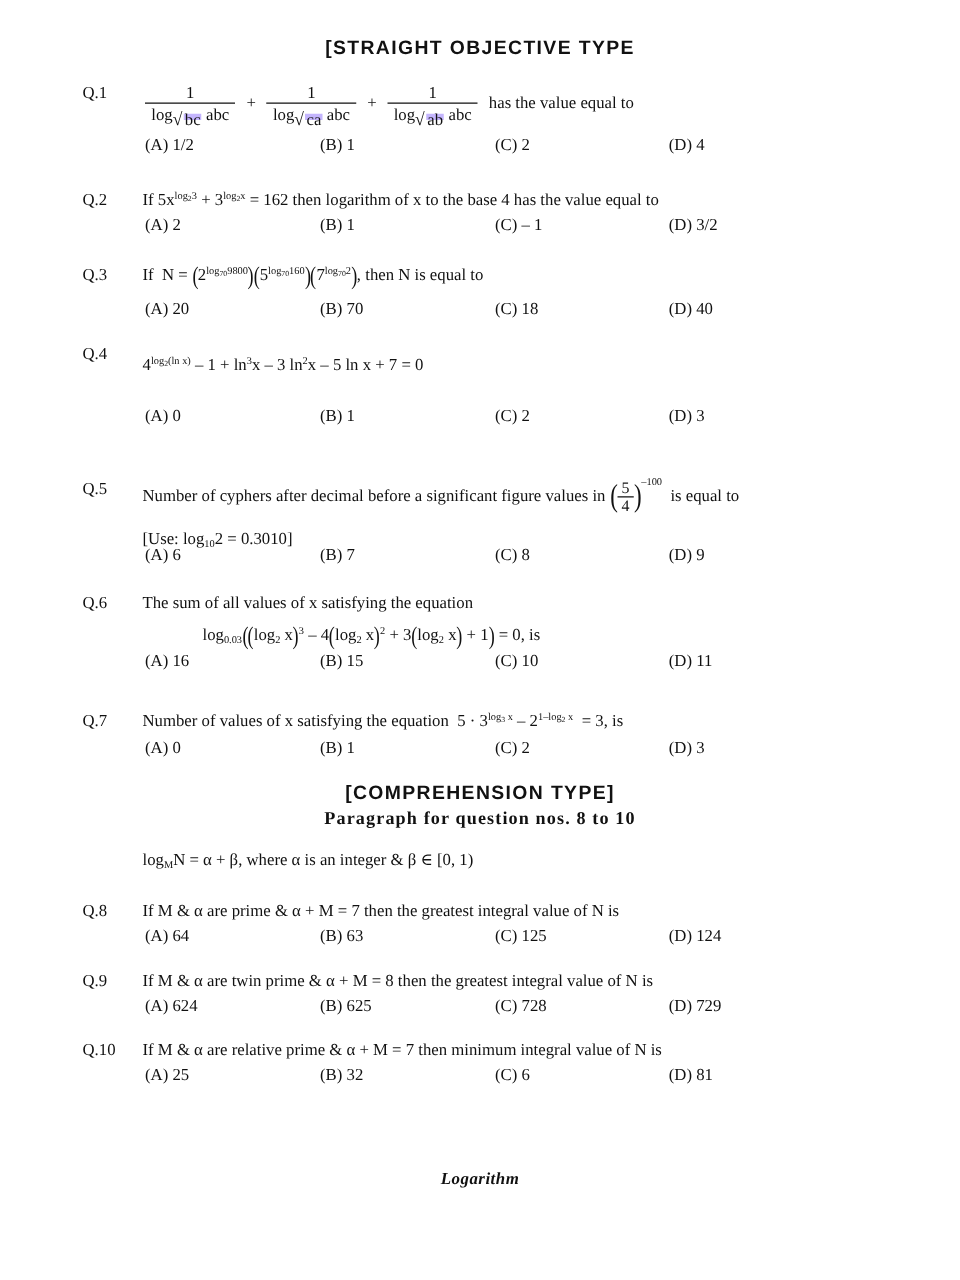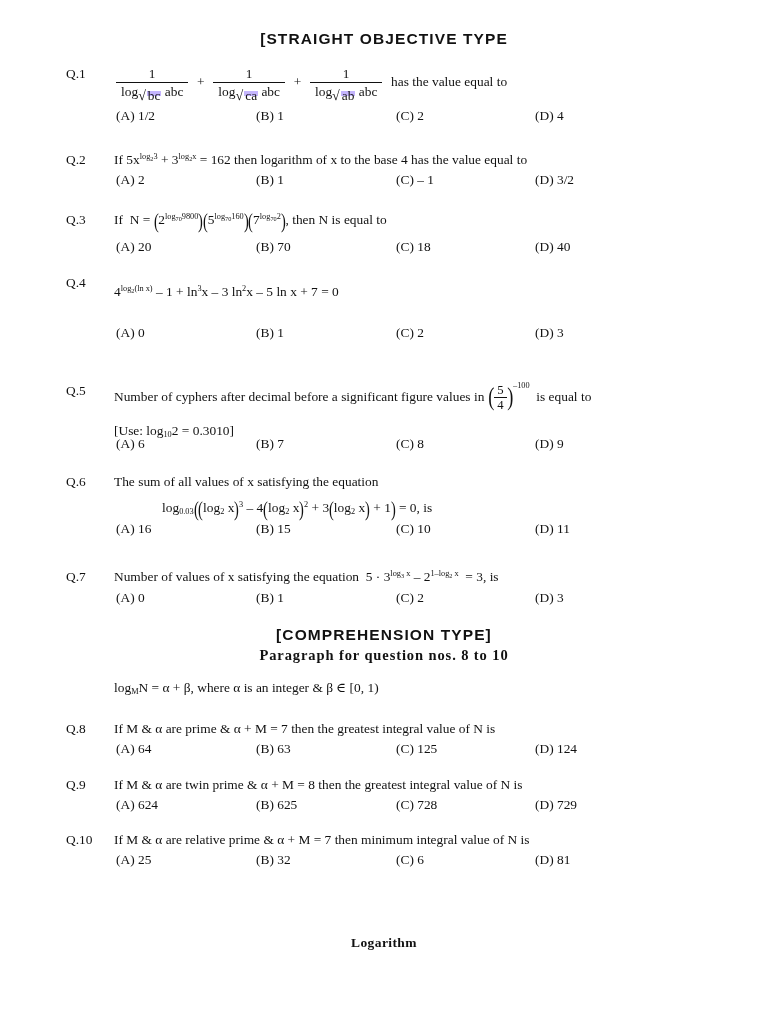--- a/index.html
+++ b/index.html
@@ -182,20 +182,21 @@
   }
   .use-note {
     margin-top: 11px;
   }
   .footer {
     position: absolute;
     left: 0; right: 0;
     top: 935px;
     text-align: center;
     font-weight: bold;
+    font-style: italic;
     font-size: 13.5px;
     letter-spacing: 0.4px;
   }
 </style>
 </head>
 <body>
 
 <div class="page">
 
   <div class="section-head head-straight">[STRAIGHT OBJECTIVE TYPE</div>

